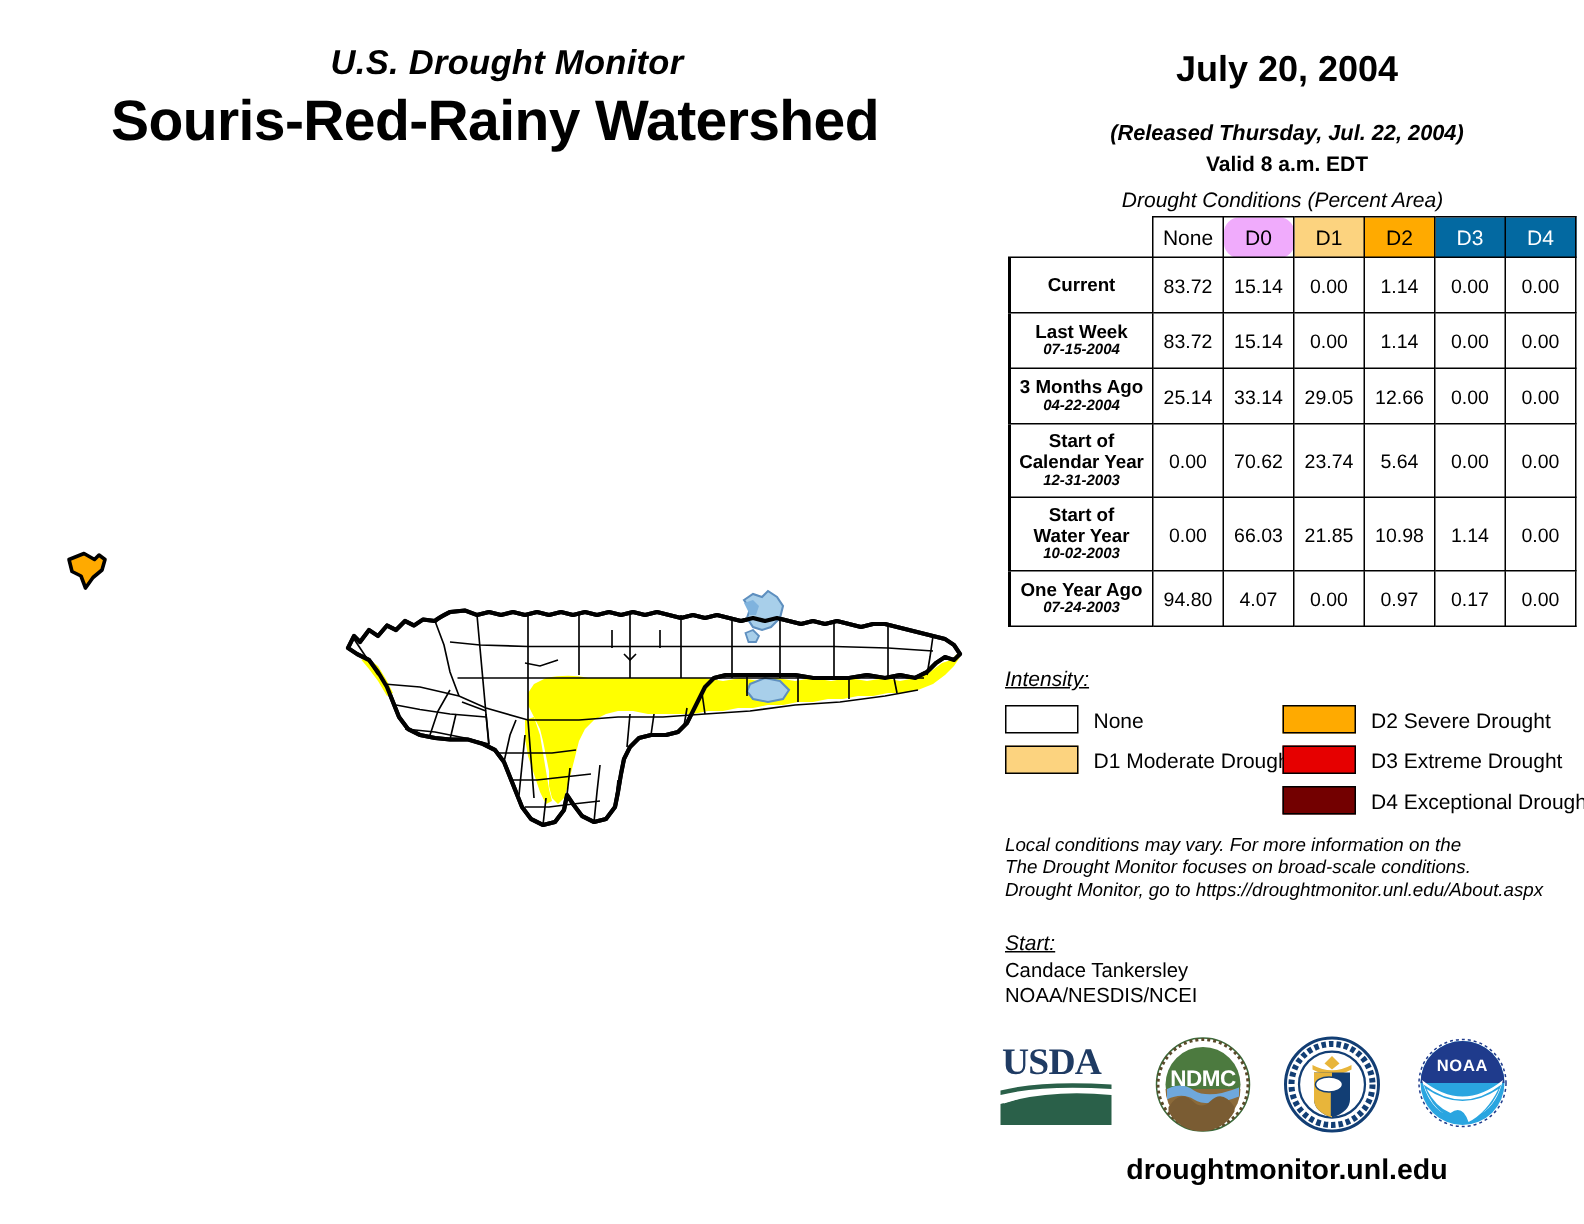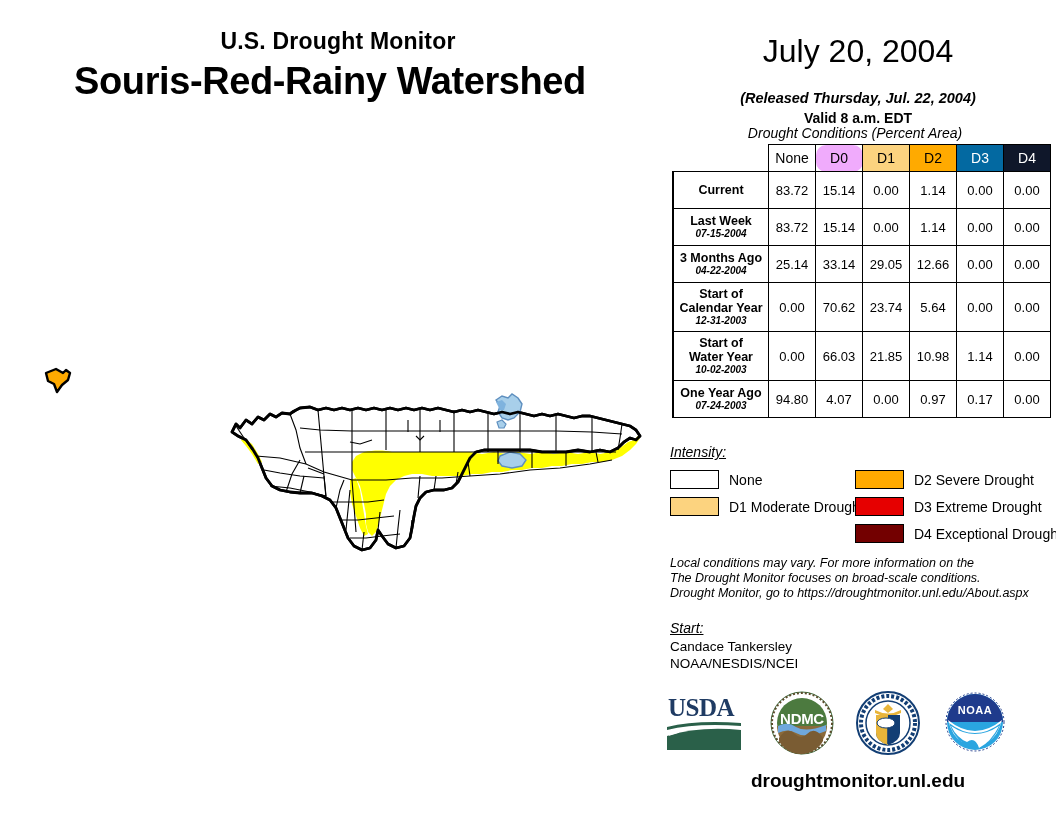--- a/index.html
+++ b/index.html
@@ -3,26 +3,26 @@
 <meta charset="utf-8">
 <style>
   html,body{margin:0;padding:0;}
   body{
     width:1056px;height:816px;position:relative;background:#fff;
     font-family:"Liberation Sans", sans-serif;color:#000;
     overflow:hidden;
   }
   
   #title-block{position:absolute;left:0;top:28px;width:660px;text-align:center;}
-  #dm-title{font-size:23px;font-weight:bold;letter-spacing:.2px;padding-left:16px;}
+  #dm-title{font-size:23px;font-weight:bold;font-style:italic;letter-spacing:.2px;padding-left:16px;}
   #watershed-title{font-size:38px;font-weight:bold;margin-top:5px;letter-spacing:-.4px;}
 
   
   #date-block{position:absolute;left:660px;top:33px;width:396px;text-align:center;}
-  #valid-date{font-size:32px;font-weight:normal;}
+  #valid-date{font-size:24px;font-weight:bold;}
   #released{font-size:14.5px;font-weight:bold;font-style:italic;margin-top:20px;}
   #valid-time{font-size:14px;font-weight:bold;margin-top:4px;}
 
   
   #table-caption{position:absolute;left:660px;top:125px;width:390px;text-align:center;
     font-size:14px;font-style:italic;}
   #cond-table{position:absolute;left:672px;top:144px;border-collapse:collapse;}
   #cond-table td{border:1.5px solid #000;text-align:center;font-size:13px;
     font-family:"Liberation Sans", sans-serif;}
   #cond-table td.rowlabel{width:90px;border-left:2px solid #000;padding:4px 2px;}
@@ -80,21 +80,21 @@
 <div id="table-caption">Drought Conditions (Percent Area)</div>
 <table id="cond-table">
   <tbody id="table-body">
       <tr class="header">
         <td class="corner"></td>
         <td class="hd" style="background: rgb(255, 255, 255); color: rgb(0, 0, 0);">None</td>
         <td class="hd" style="background: #f0abfc; color: rgb(0, 0, 0); border-radius: 10px;">D0</td>
         <td class="hd" style="background: rgb(252, 211, 127); color: rgb(0, 0, 0);">D1</td>
         <td class="hd" style="background: rgb(255, 170, 0); color: #000000;">D2</td>
         <td class="hd" style="background: #0369a1; color: rgb(255, 255, 255); margin-left: 24px;">D3</td>
-        <td class="hd" style="background: #0f172a; color: rgb(255, 255, 255); margin-top: 10px;">D4</td>
+        <td class="hd" style="background: #0369a1; color: rgb(255, 255, 255); margin-top: 10px;">D4</td>
       </tr>
       <tr>
         <td class="rowlabel">
           <span class="rl-name">Current</span>
         </td>
         <td class="val">83.72</td>
         <td class="val">15.14</td>
         <td class="val">0.00</td>
         <td class="val">1.14</td>
         <td class="val">0.00</td>

